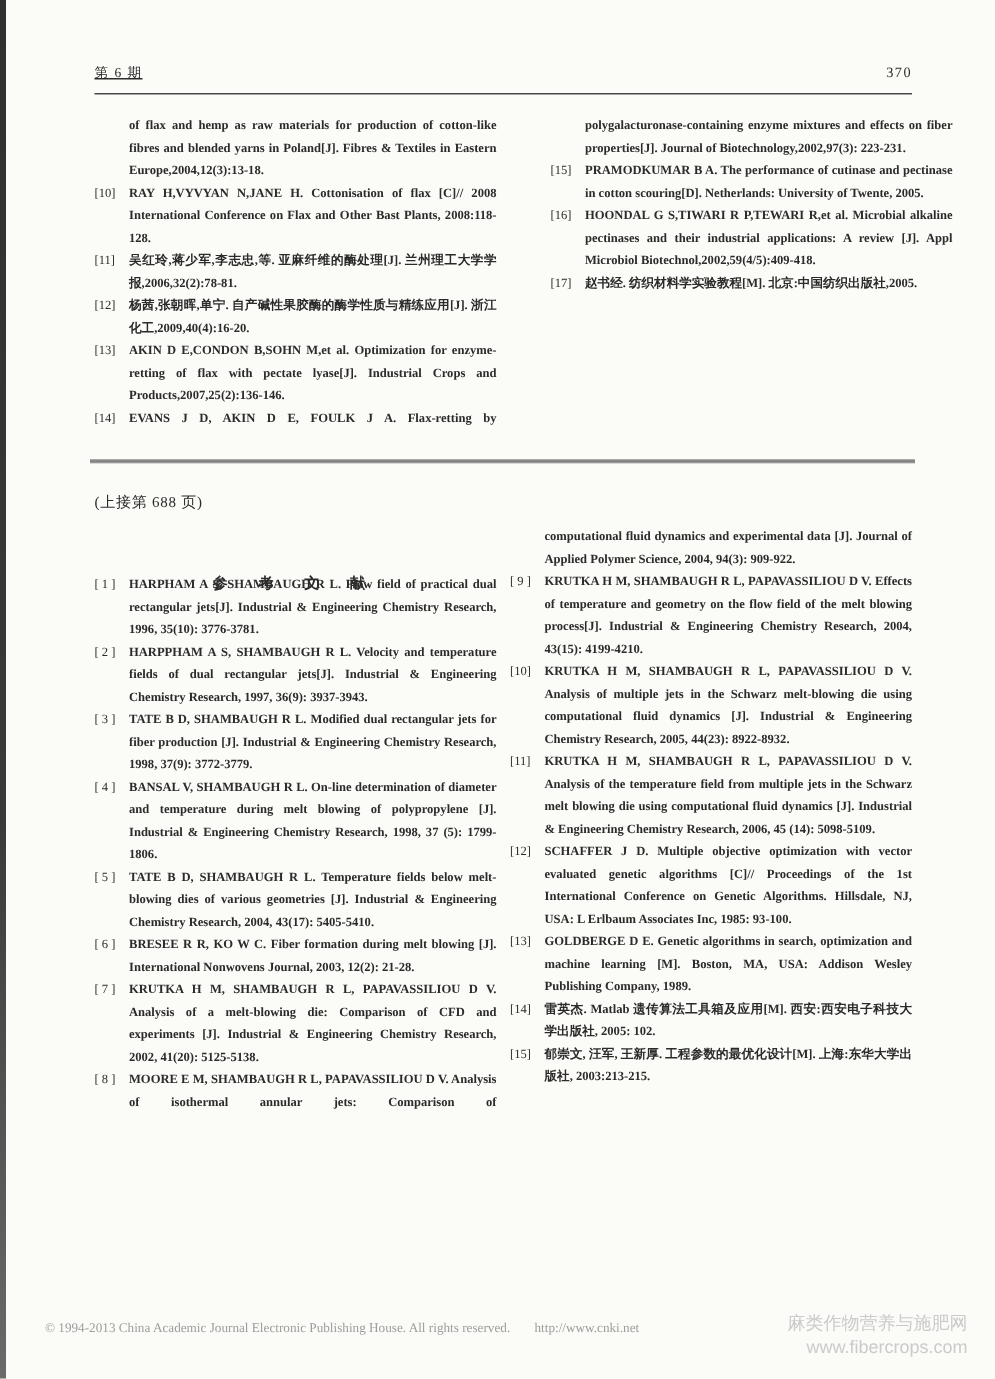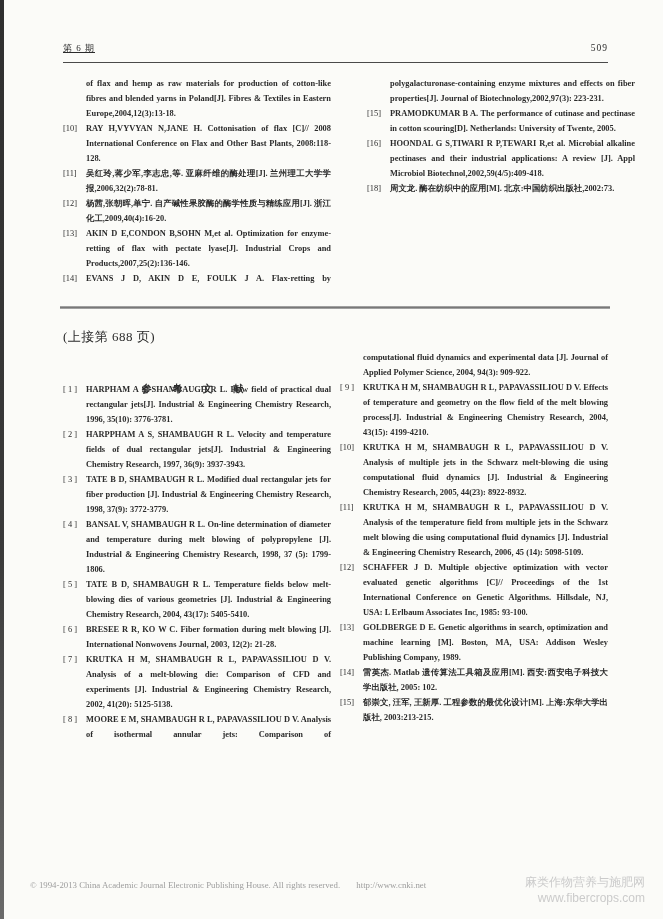--- a/index.html
+++ b/index.html
@@ -40,21 +40,21 @@
   .ref-label{flex:none;width:23px;white-space:pre;letter-spacing:0;}
   .ref-text{flex:1;text-align:justify;font-weight:bold;}
   .col-top-left .ref:last-child .ref-text,
   .col-bot-left .ref:last-child .ref-text{text-align-last:justify;}
   
   .divider{
     position:absolute;left:60px;top:306px;width:550px;height:3px;
     background:linear-gradient(180deg,#b5b5b5 0%,#787878 50%,#b5b5b5 100%);
   }
   .continuation-note{
-    position:absolute;left:63px;top:328px;font-size:13px;letter-spacing:0.5px;font-family:Liberation Serif, serif;
+    position:absolute;left:63px;top:328px;font-size:10px;letter-spacing:0.5px;font-family:Liberation Serif, serif;
   }
   .refs-heading{
     position:absolute;left:63px;top:350px;width:268px;
     text-align:center;font-size:10px;font-weight:bold;letter-spacing:9px;margin-top:32px;
   }
   
   .footer{
     position:absolute;left:30px;top:880px;width:620px;
     font-size:8.8px;color:#9d9d9d;white-space:nowrap;
   }
@@ -65,21 +65,21 @@
     font-family:"Liberation Sans","DejaVu Sans",sans-serif;
   }
 </style>
 </head>
 <body>
 
 <div class="scan-edge"></div>
 
 <div class="header">
   <span class="issue">第 6 期</span>
-  <span class="pageno">509</span>
+  <span class="pageno">370</span>
 </div>
 <div class="header-rule"></div>
 
 <div class="col col-top-left">
     <div class="ref">
       <span class="ref-label"></span>
       <div class="ref-text">of flax and hemp as raw materials for production of cotton-like fibres and blended yarns in Poland[J]. Fibres &amp; Textiles in Eastern Europe,2004,12(3):13-18.</div>
     </div>
     <div class="ref">
       <span class="ref-label">[10]</span>
@@ -109,22 +109,22 @@
     </div>
     <div class="ref">
       <span class="ref-label">[15]</span>
       <div class="ref-text">PRAMODKUMAR B A. The performance of cutinase and pectinase in cotton scouring[D]. Netherlands: University of Twente, 2005.</div>
     </div>
     <div class="ref">
       <span class="ref-label">[16]</span>
       <div class="ref-text">HOONDAL G S,TIWARI R P,TEWARI R,et al. Microbial alkaline pectinases and their industrial applications: A review [J]. Appl Microbiol Biotechnol,2002,59(4/5):409-418.</div>
     </div>
     <div class="ref">
-      <span class="ref-label">[18]</span>
-      <div class="ref-text">周文龙. 酶在纺织中的应用[M]. 北京:中国纺织出版社,2002:73.</div>
+      <span class="ref-label">[17]</span>
+      <div class="ref-text">赵书经. 纺织材料学实验教程[M]. 北京:中国纺织出版社,2005.</div>
     </div>
   </div>
 
 <div class="divider"></div>
 
 <div class="continuation-note">(上接第 688 页)</div>
 <div class="refs-heading">参 考 文 献</div>
 
 <div class="col col-bot-left">
     <div class="ref">

